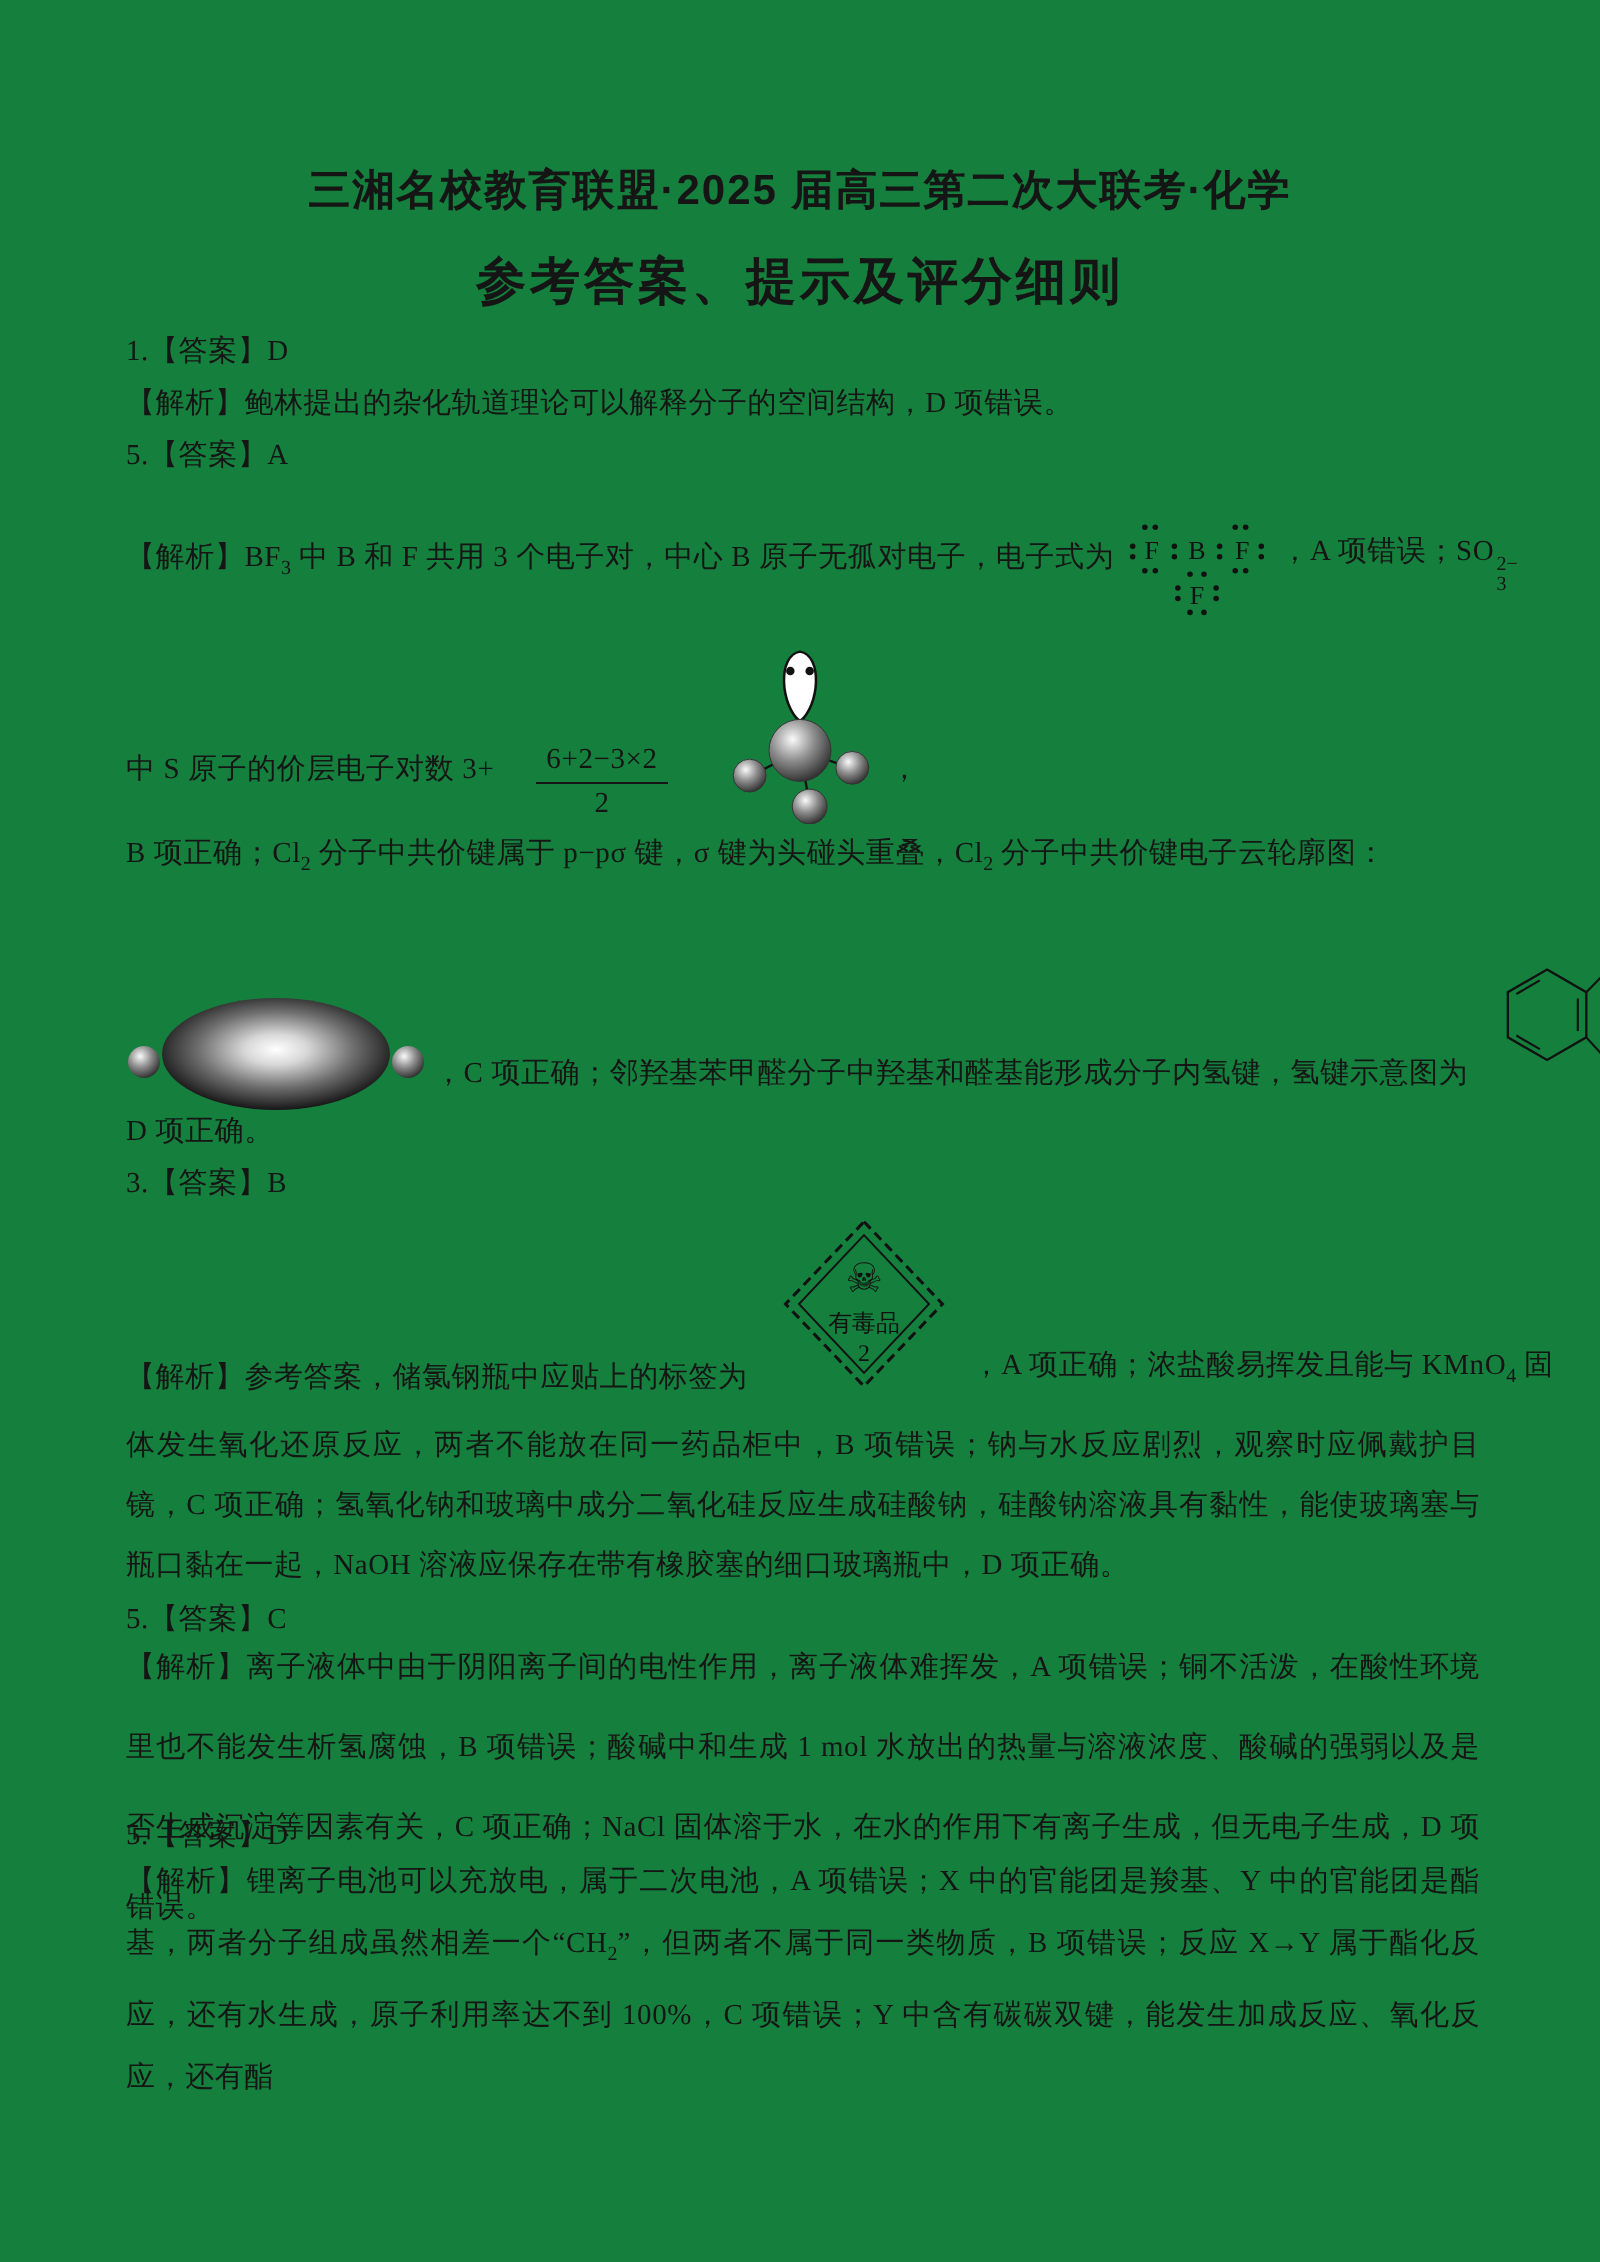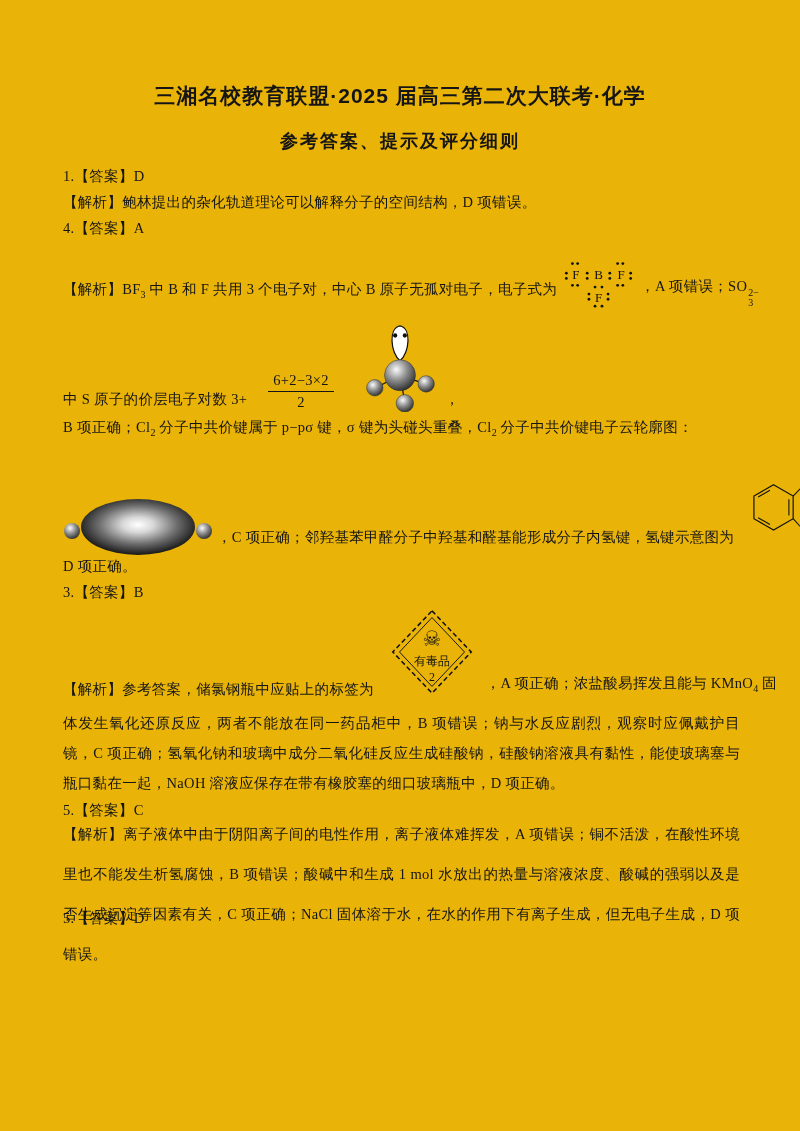--- a/index.html
+++ b/index.html
@@ -1,47 +1,47 @@
 <!DOCTYPE html>
 <html><head>
 <meta charset="utf-8">
 <style>
   html,body { margin:0; padding:0; background:#ffffff; }
   .page {
     position:relative; width:800px; height:1131px; margin:0 auto;
-    background:#eab308; color:#151515; overflow:hidden;
+    background:#15803d; color:#151515; overflow:hidden;
     font-family:"Liberation Serif","DejaVu Serif",serif;
     font-size:14.5px; letter-spacing:0.3px; line-height:26px;
   }
   .title {
     position:absolute; top:84px; left:0; width:800px; text-align:center;
     font-family:"Liberation Sans","DejaVu Sans",sans-serif;
     font-weight:bold; font-size:21px; letter-spacing:1px; line-height:24px;
   }
   .subtitle {
     position:absolute; top:129px; left:0; width:800px; text-align:center;
     font-family:"Liberation Sans","DejaVu Sans",sans-serif;
-    font-weight:bold; font-size:18px; letter-spacing:2px; line-height:24px;
+    font-weight:bold; font-size:25px; letter-spacing:2px; line-height:24px;
   }
   .blk { position:absolute; left:63px; width:677px; }
   .para { text-align:justify; }
   .row { display:flex; align-items:flex-end; flex-wrap:nowrap; white-space:nowrap; }
   .row > * { flex:0 0 auto; }
   sub { font-size:10px; letter-spacing:0; }
   .subsup {
     display:inline-flex; flex-direction:column; align-items:flex-start;
     vertical-align:-5px; font-size:10px; line-height:10px; letter-spacing:0; margin-left:1px;
   }
   .frac { display:inline-block; text-align:center; margin:0 21px; }
   .frac .num { display:block; padding:0 5px 1px 5px; border-bottom:1.3px solid #151515; line-height:20px; }
   .frac .den { display:block; line-height:20px; }
   .fig { display:block; }
-  .mb14 { }
+  .mb14 { margin-bottom:14px; }
   .mb8  { margin-bottom:8px; }
-  .mb2  { margin-bottom:2px; }
+  .mb2  { margin-bottom:12px; }
   svg text { letter-spacing:0; }
   .atom { font-family:"Liberation Serif","DejaVu Serif",serif; font-size:15px; fill:#111; }
   .hatom { font-family:"Liberation Serif","DejaVu Serif",serif; font-size:13px; fill:#111; }
   .sign-skull { font-family:"DejaVu Sans",sans-serif; font-size:22px; fill:#111; }
   .sign-label { font-family:"Liberation Serif","DejaVu Serif",serif; font-size:12.5px; fill:#111; }
 </style>
 </head>
 <body>
 
 <div class="page">
@@ -62,21 +62,21 @@
       </radialGradient>
     </defs>
   </svg>
 
   <div class="title">三湘名校教育联盟·2025 届高三第二次大联考·化学</div>
   <div class="subtitle">参考答案、提示及评分细则</div>
 
   <div class="blk" style="top:163px">1.【答案】D</div>
   <div class="blk" style="top:189px">【解析】鲍林提出的杂化轨道理论可以解释分子的空间结构，D 项错误。</div>
 
-  <div class="blk" style="top:215px">4.【答案】A</div>
+  <div class="blk" style="top:215px">5.【答案】A</div>
 
   <div class="blk row" style="top:244px;height:66px">
     <span class="mb2">【解析】BF<sub>3</sub> 中 B 和 F 共用 3 个电子对，中心 B 原子无孤对电子，电子式为</span>
     <svg class="fig" style="margin:0 5px" width="73" height="58" viewBox="0 0 84 66">
       <g fill="#111">
         <circle cx="12" cy="13" r="1.6"></circle>
           <circle cx="18" cy="13" r="1.6"></circle>
         <circle cx="64" cy="13" r="1.6"></circle>
           <circle cx="70" cy="13" r="1.6"></circle>
         <circle cx="5" cy="24" r="1.6"></circle>
@@ -176,14 +176,15 @@
     </svg>
     <span>，A 项正确；浓盐酸易挥发且能与 KMnO<sub>4</sub> 固</span>
   </div>
 
   <div class="blk para" style="top:708px;line-height:30px">体发生氧化还原反应，两者不能放在同一药品柜中，B 项错误；钠与水反应剧烈，观察时应佩戴护目镜，C 项正确；氢氧化钠和玻璃中成分二氧化硅反应生成硅酸钠，硅酸钠溶液具有黏性，能使玻璃塞与瓶口黏在一起，NaOH 溶液应保存在带有橡胶塞的细口玻璃瓶中，D 项正确。</div>
 
   <div class="blk" style="top:797px">5.【答案】C</div>
   <div class="blk para" style="top:814px;line-height:40px">【解析】离子液体中由于阴阳离子间的电性作用，离子液体难挥发，A 项错误；铜不活泼，在酸性环境里也不能发生析氢腐蚀，B 项错误；酸碱中和生成 1 mol 水放出的热量与溶液浓度、酸碱的强弱以及是否生成沉淀等因素有关，C 项正确；NaCl 固体溶于水，在水的作用下有离子生成，但无电子生成，D 项错误。</div>
 
   <div class="blk" style="top:905px">5.【答案】D</div>
+  <div class="blk para" style="top:926px;line-height:31px">【解析】锂离子电池可以充放电，属于二次电池，A 项错误；X 中的官能团是羧基、Y 中的官能团是酯基，两者分子组成虽然相差一个“CH<sub>2</sub>”，但两者不属于同一类物质，B 项错误；反应 X→Y 属于酯化反应，还有水生成，原子利用率达不到 100%，C 项错误；Y 中含有碳碳双键，能发生加成反应、氧化反应，还有酯</div>
 
 </div>
 
 </body></html>

